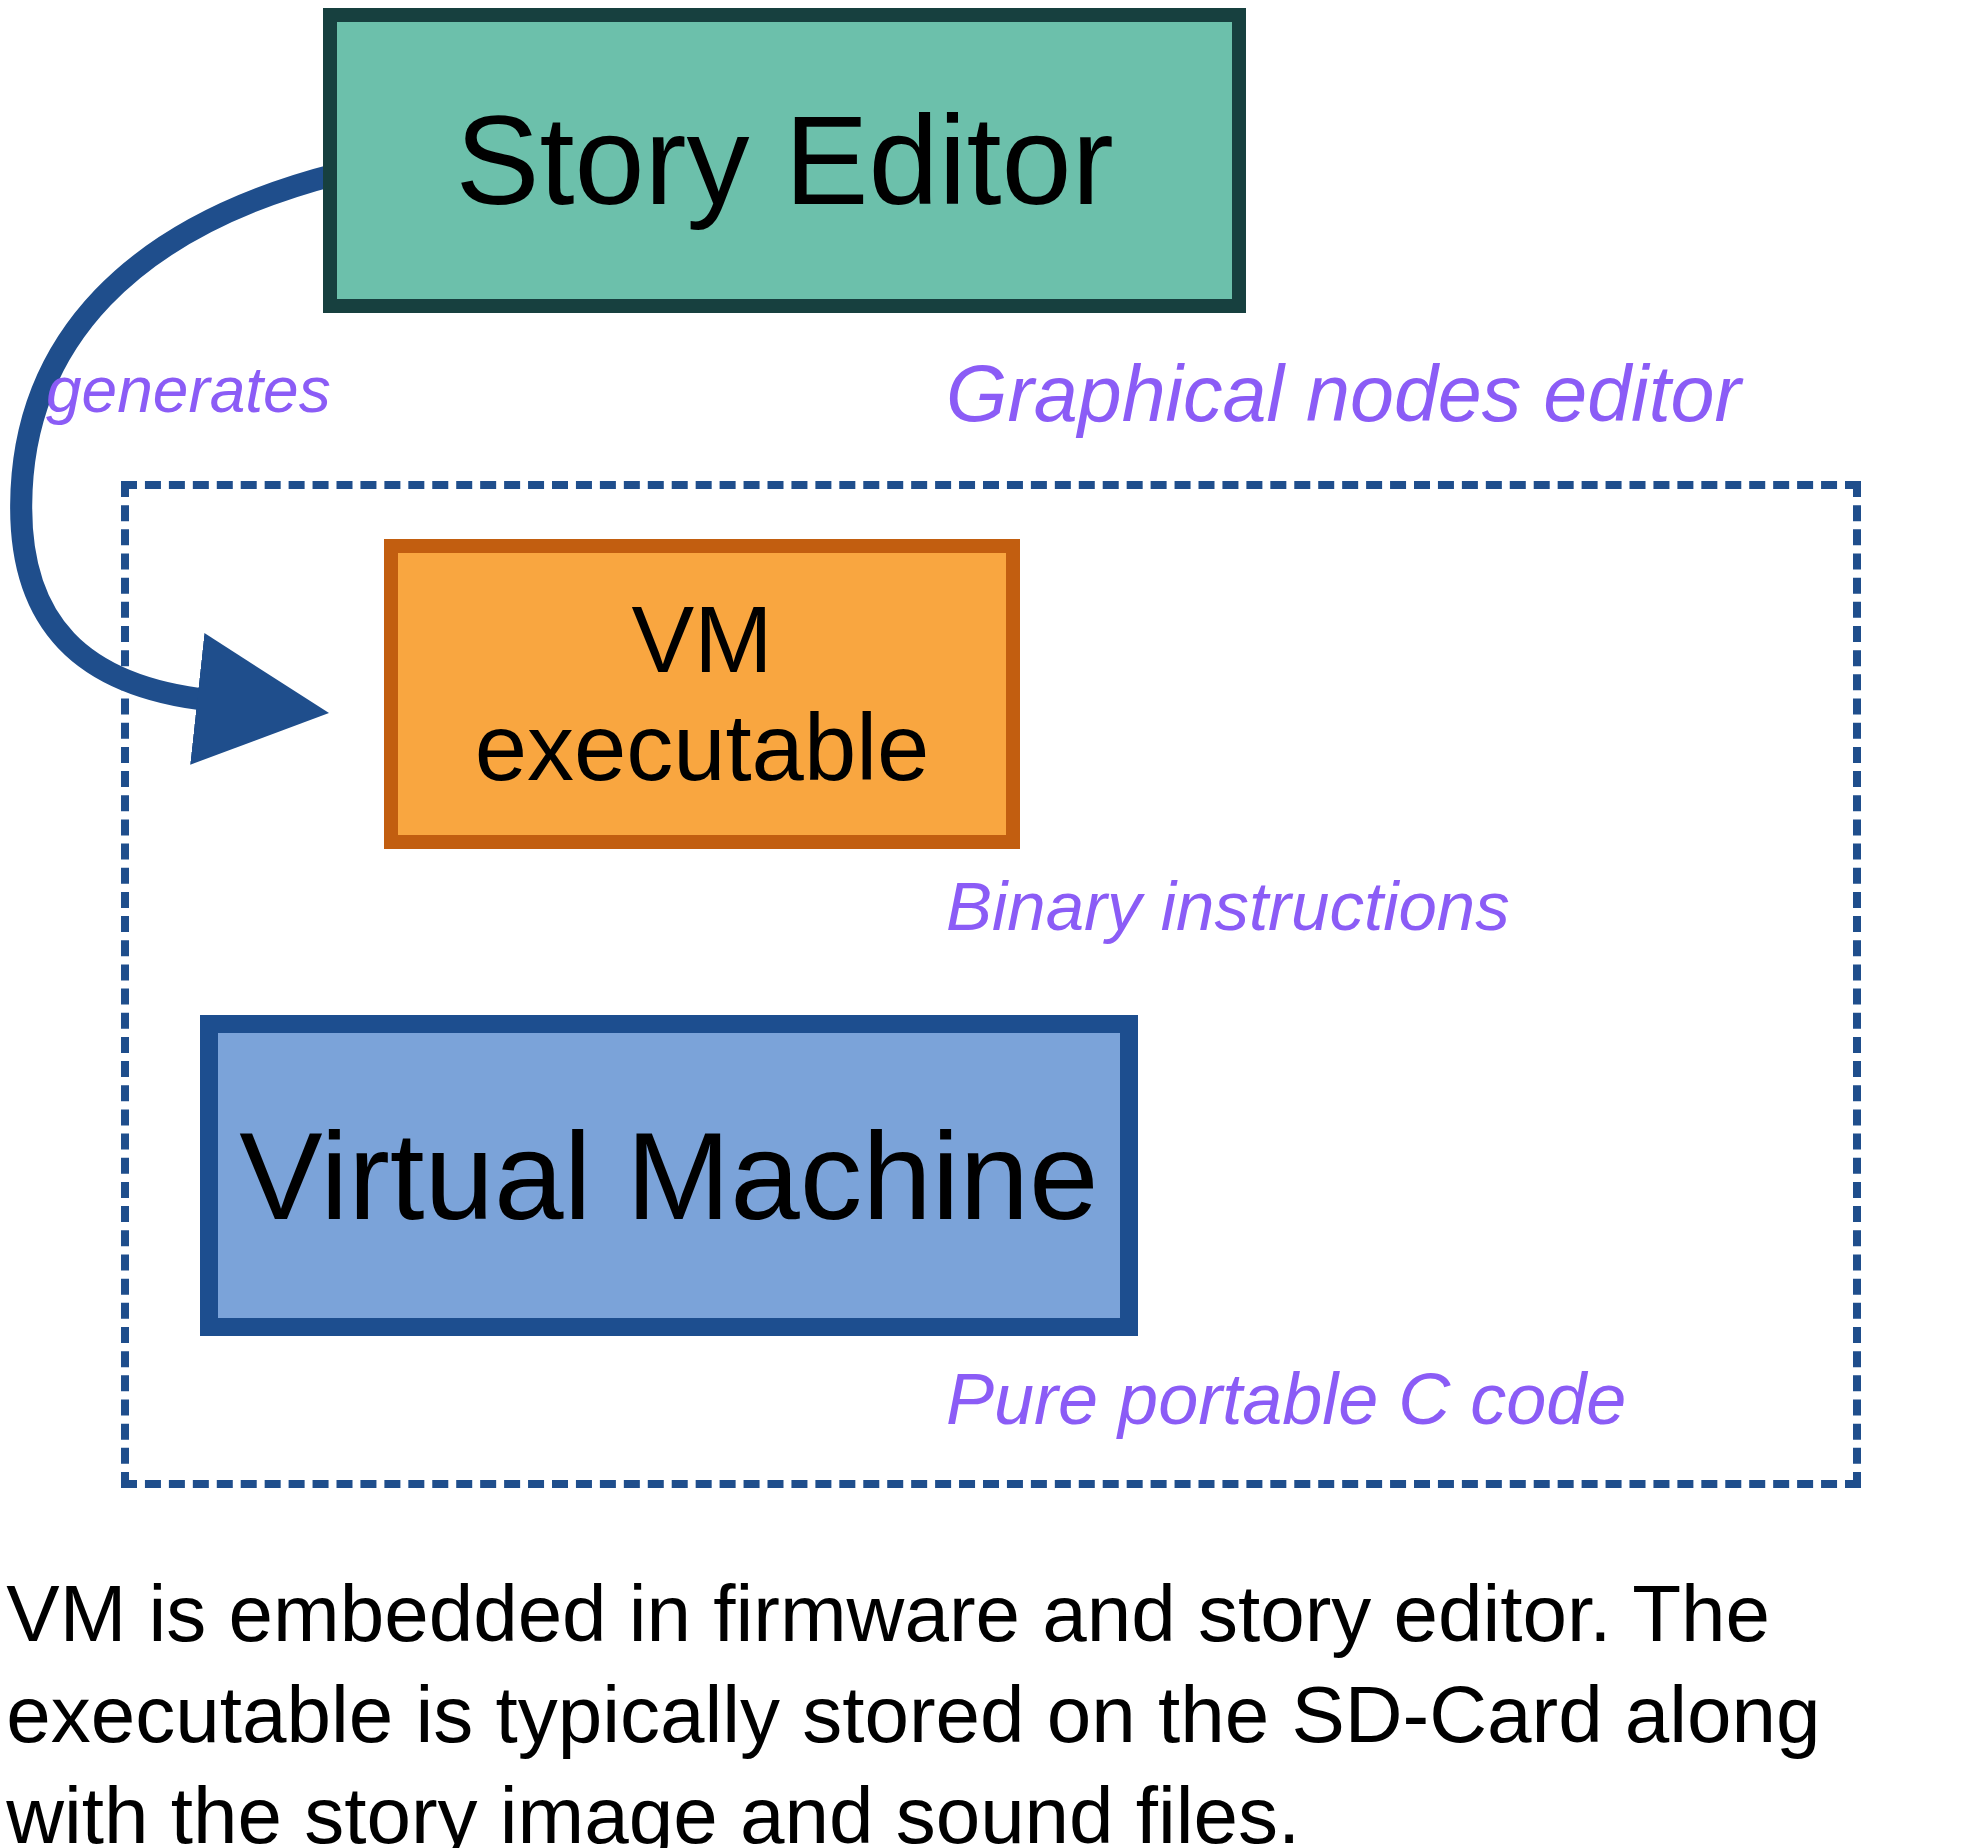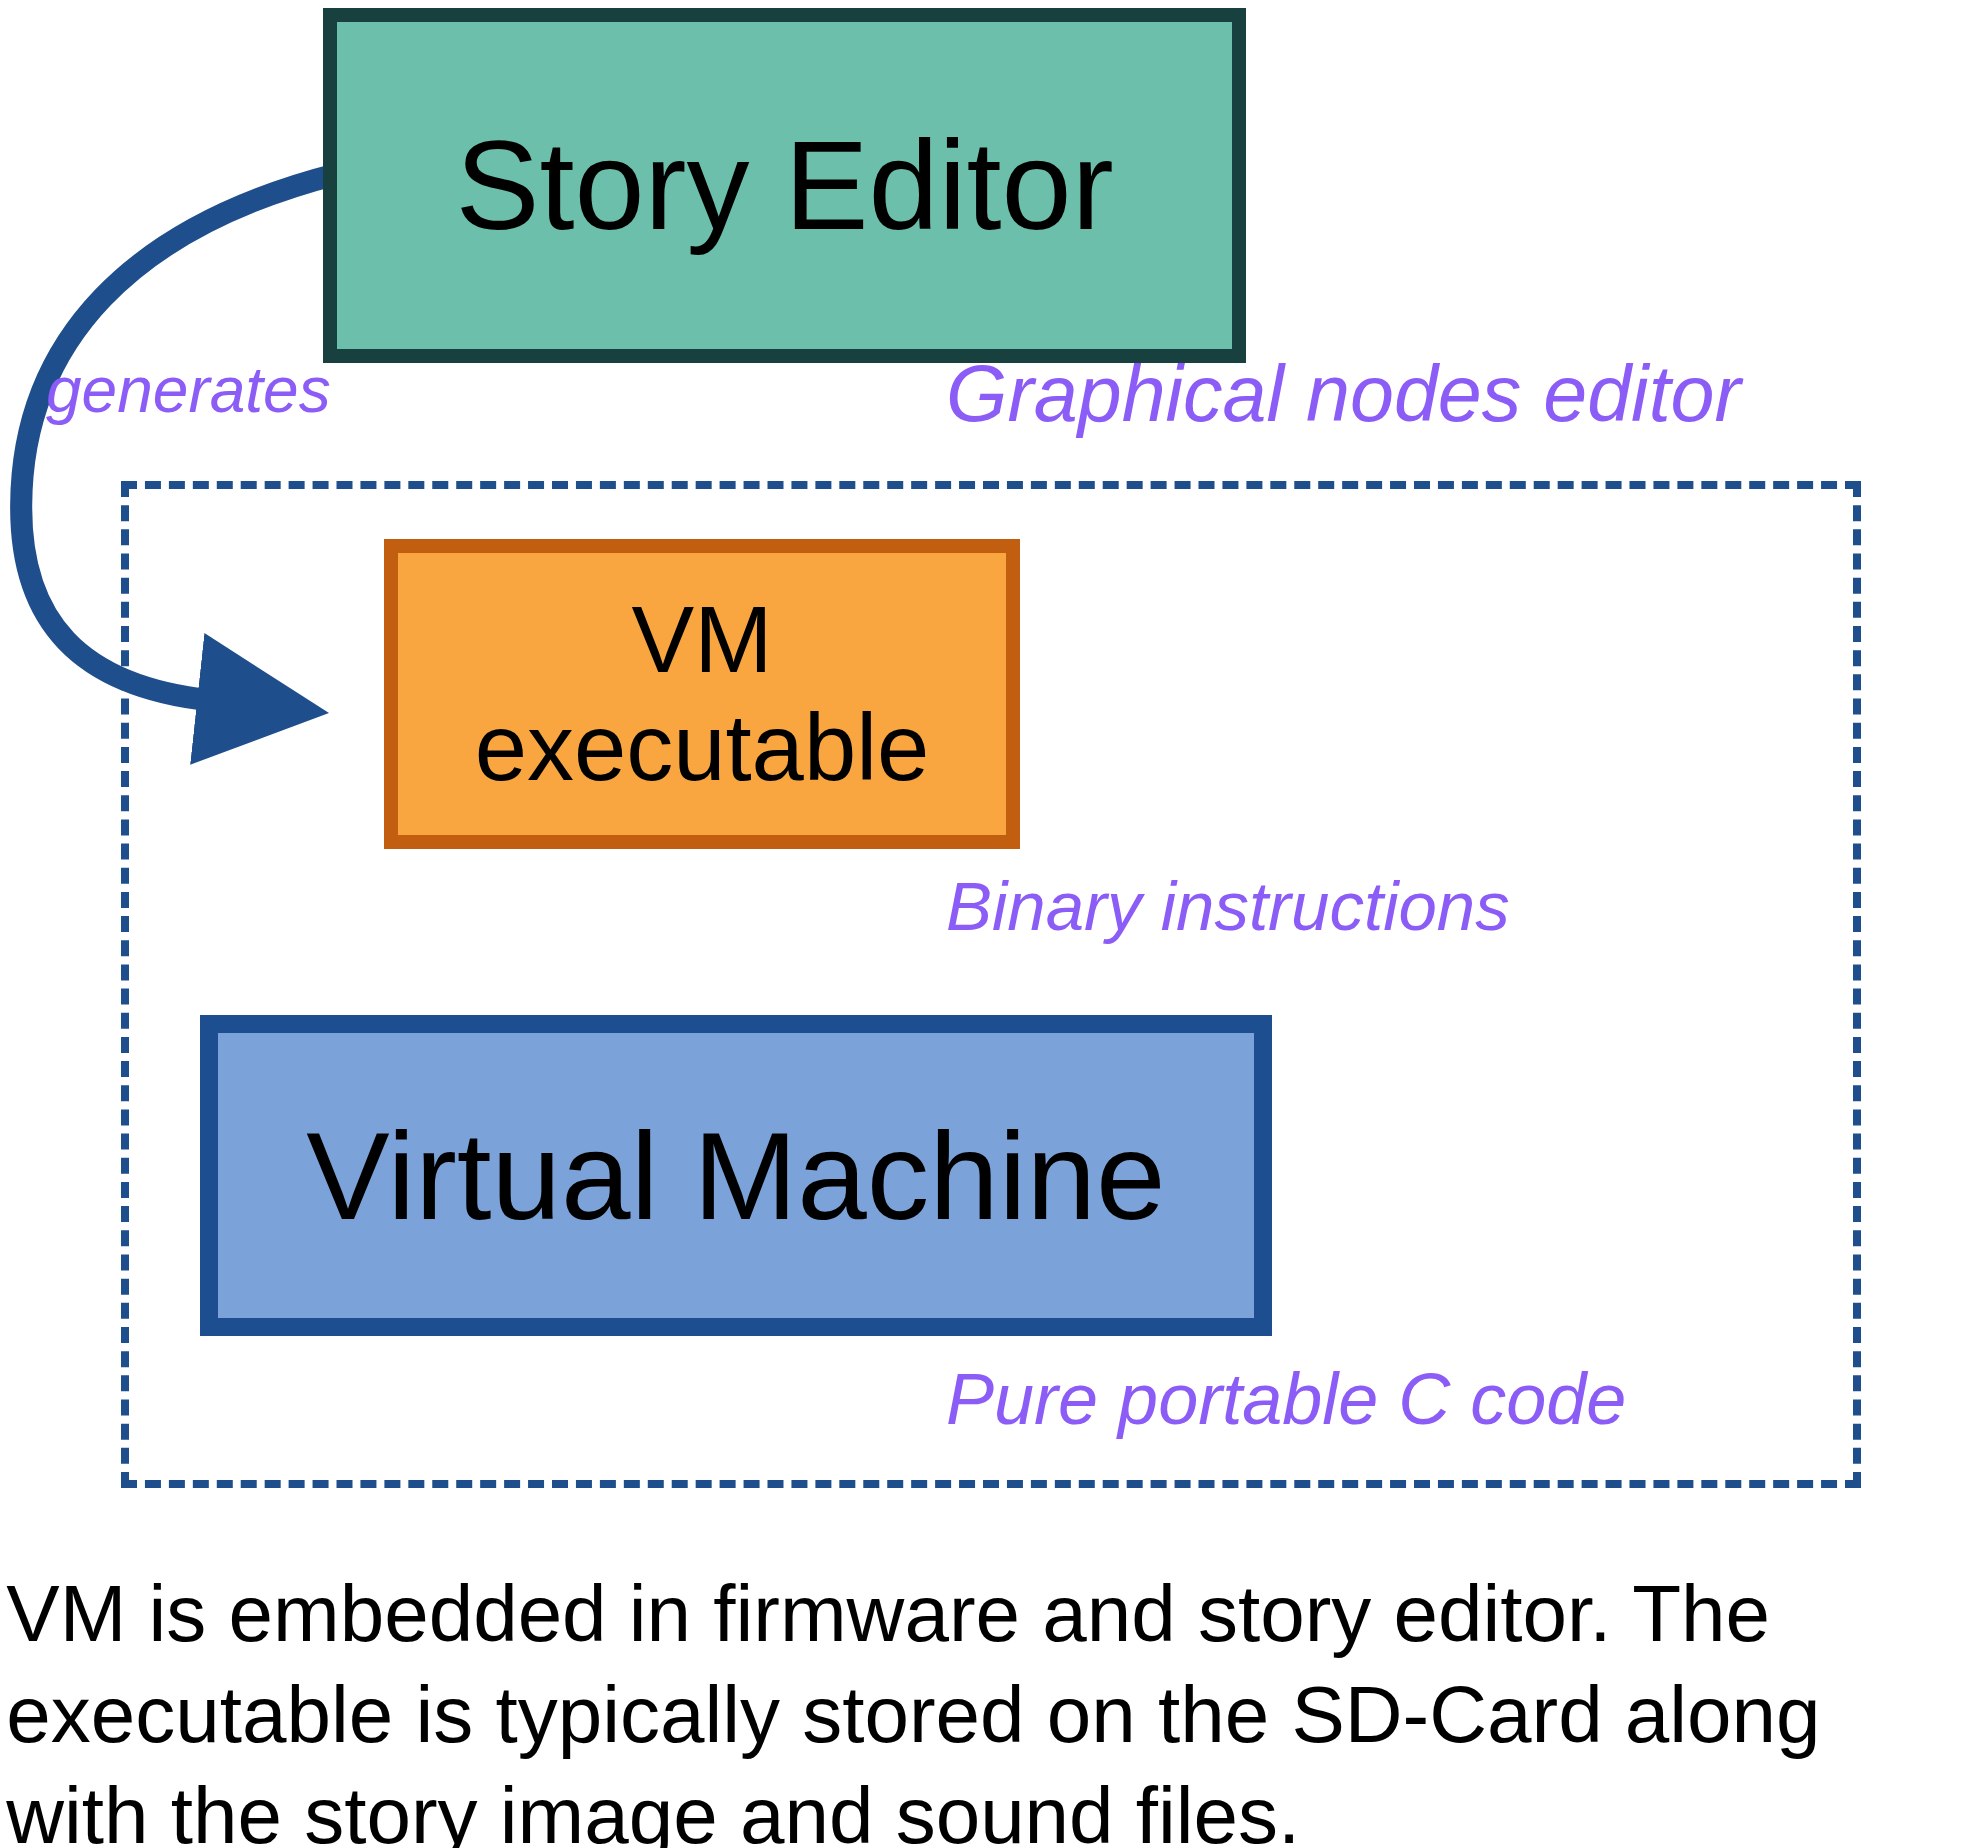--- a/index.html
+++ b/index.html
@@ -22,39 +22,39 @@
     justify-content: center;
     box-sizing: border-box;
     color: #000000;
     text-align: center;
     z-index: 10;
   }
   #story-editor {
     left: 323px;
     top: 8px;
     width: 923px;
-    height: 355px;
+    height: 305px;
     background: #6cc0ab;
     border: 14.7px solid #17403f;
     font-size: 126px;
     justify-content: center;
   }
   #vm-executable {
     left: 384px;
     top: 539px;
     width: 636px;
     height: 310px;
     background: #f9a640;
     border: 14.7px solid #c25e10;
     font-size: 94px;
   }
   #virtual-machine {
     left: 200px;
     top: 1015px;
-    width: 1072px;
+    width: 938px;
     height: 321px;
     background: #7ba3d9;
     border: 18px solid #1d4e8f;
     font-size: 125px;
   }
   #vm-container {
     position: absolute;
     left: 121px;
     top: 481px;
     width: 1740px;

